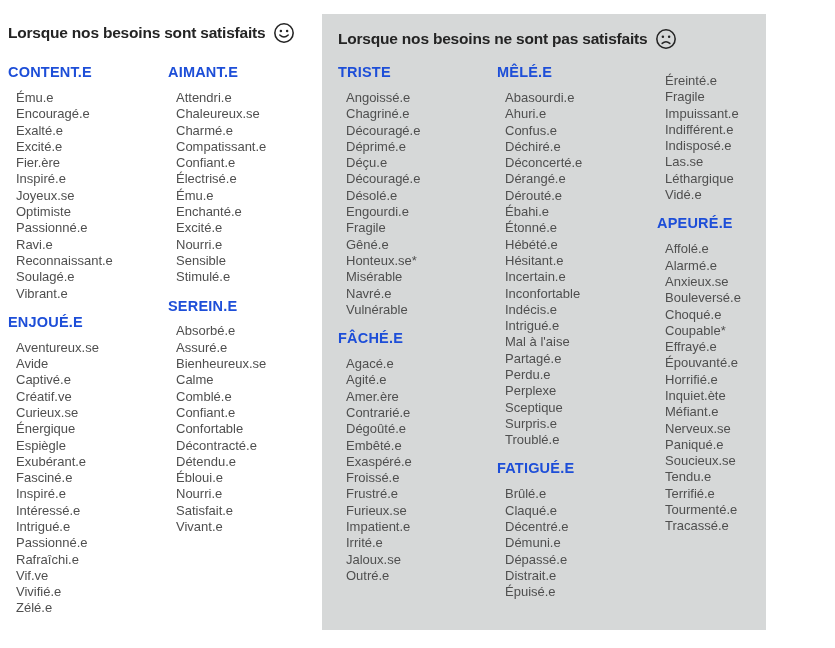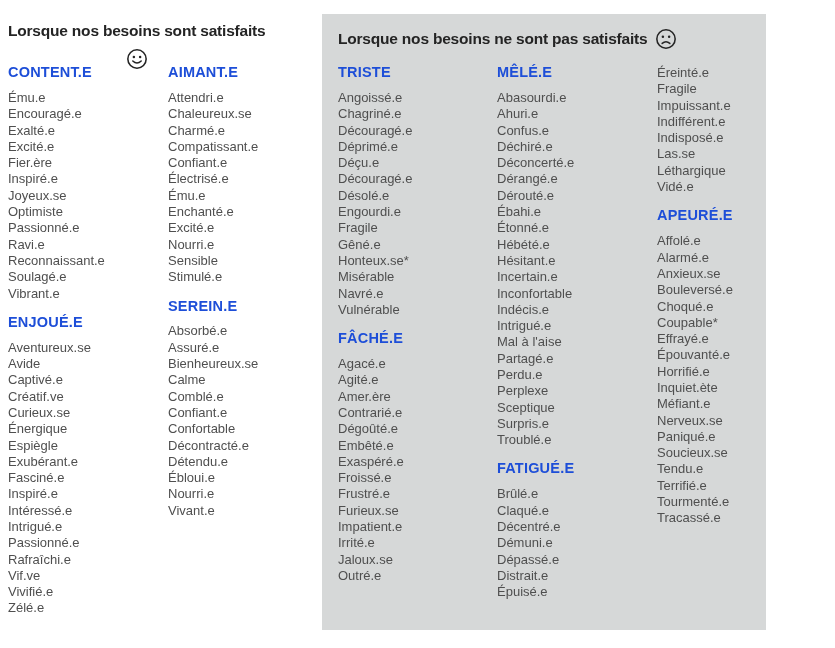--- a/index.html
+++ b/index.html
@@ -29,21 +29,21 @@
     position: absolute;
     display: flex;
     align-items: center;
     gap: 8px;
     font-size: 15.5px;
     font-weight: bold;
     color: #242424;
     letter-spacing: -0.2px;
     white-space: nowrap;
   }
-  .panel-left .panel-title { left: 8px; top: 22px; flex-direction: column; }
+  .panel-left .panel-title { left: 8px; top: 22px; }
   .panel-right .panel-title { left: 16px; top: 14px; }
   .face-icon { display: inline-flex; }
   .face-icon svg { display: block; }
 
   .col {
     position: absolute;
     width: 155px;
   }
   .panel-left .col { top: 65px; }
   .panel-left .col:nth-child(1) { left: 8px; }
@@ -57,21 +57,21 @@
     font-size: 14.5px;
     font-weight: bold;
     color: #1d4ed8;
     letter-spacing: 0.2px;
     line-height: 1.1;
     margin: 13px 0 9px 0;
   }
   .col h3:first-child { margin-top: 0; }
   .col ul {
     list-style: none;
-    margin: 0;
+    margin: 8px;
     padding: 0;
   }
   .col li {
     font-size: 13px;
     line-height: 16.3px;
     color: #4f4f4f;
     white-space: nowrap;
   }
 </style>
 </head>
@@ -150,20 +150,21 @@
           <li>Assuré.e</li>
           <li>Bienheureux.se</li>
           <li>Calme</li>
           <li>Comblé.e</li>
           <li>Confiant.e</li>
           <li>Confortable</li>
           <li>Décontracté.e</li>
           <li>Détendu.e</li>
           <li>Ébloui.e</li>
           <li>Nourri.e</li>
+          <li>Satisfait.e</li>
           <li>Vivant.e</li>
         </ul>
       </div>
     </div>
 </div>
 
 <div class="panel panel-right">
   <div class="panel-title">
     <span>Lorsque nos besoins ne sont pas satisfaits</span>
     <span class="face-icon">

